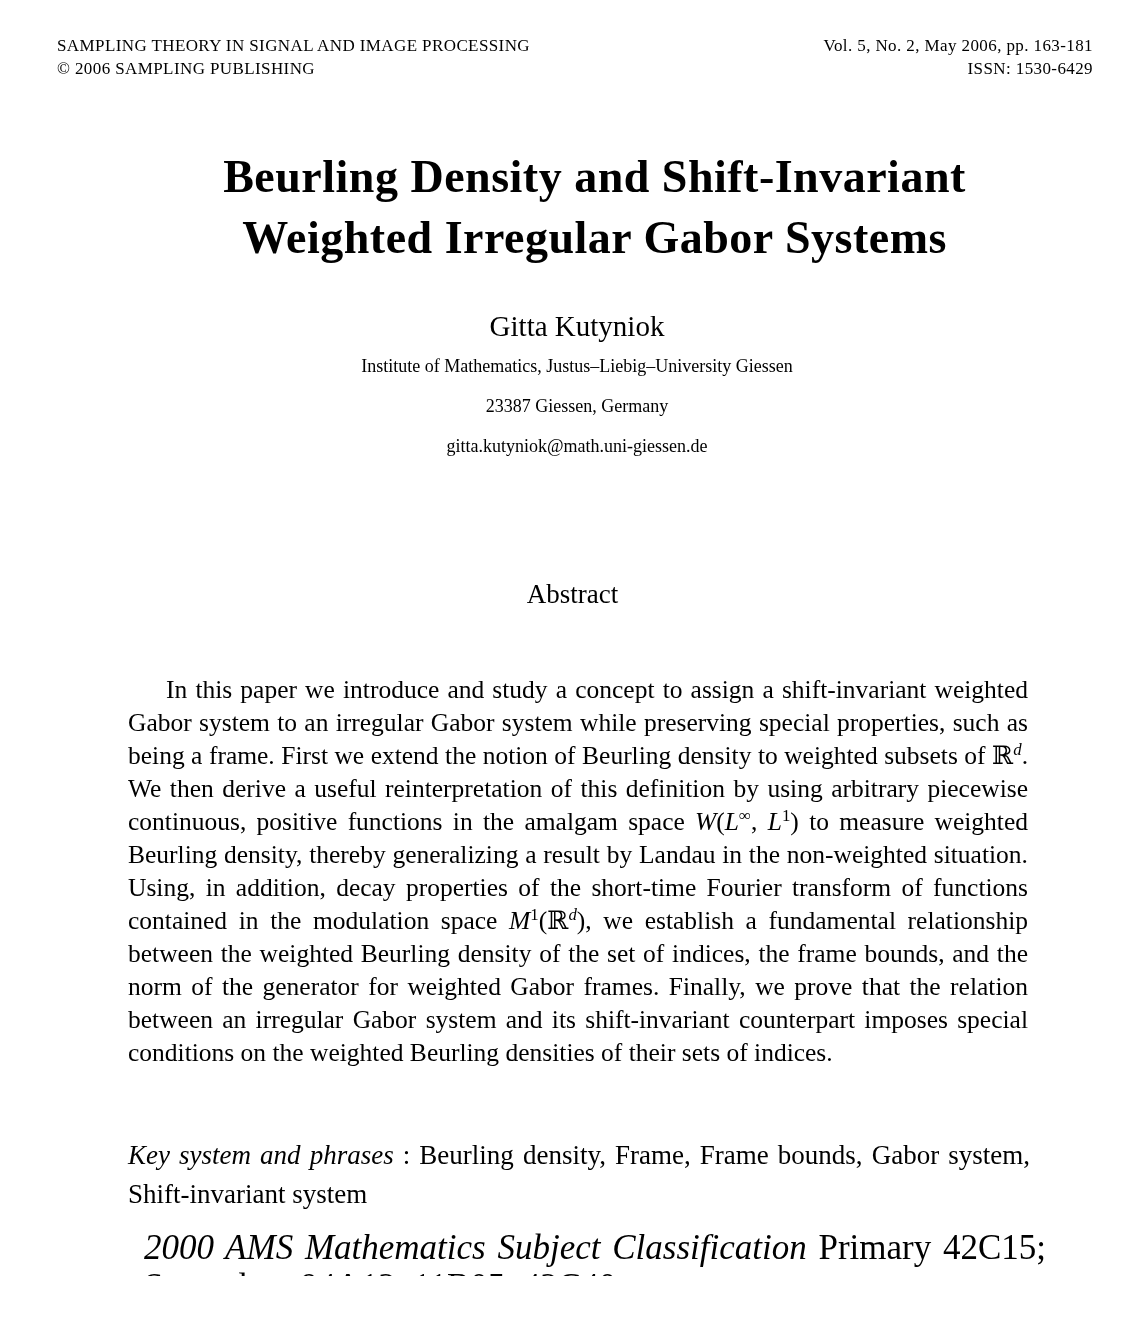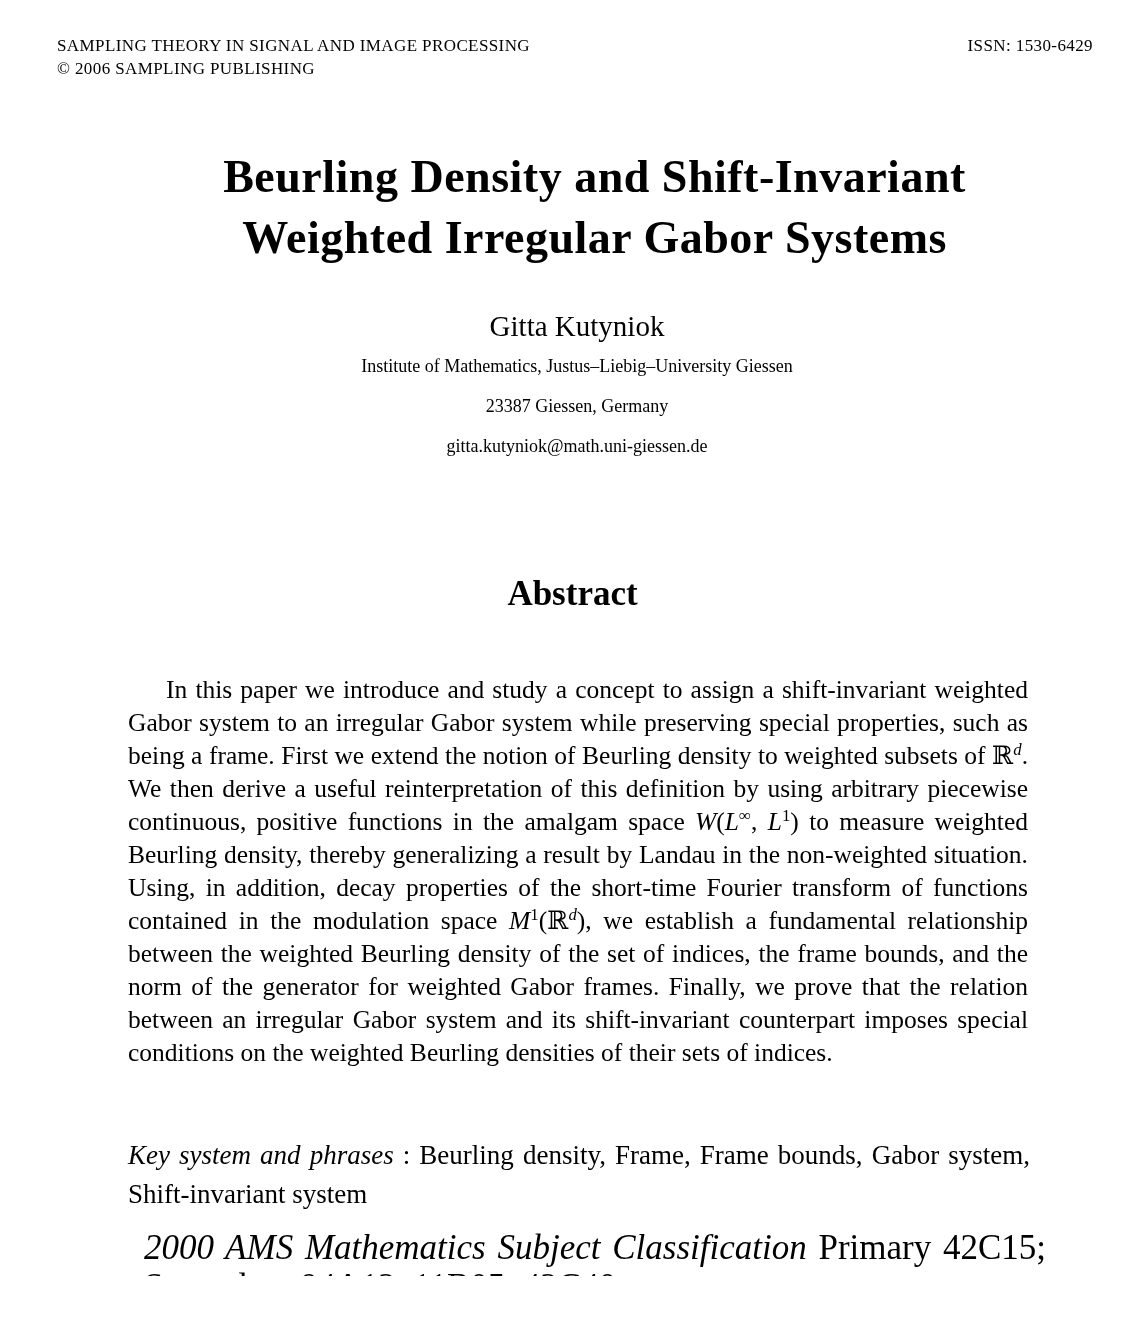--- a/index.html
+++ b/index.html
@@ -48,22 +48,22 @@
     padding-left: 9px;
   }
   .author-name  { font-size: 29px; line-height: 40px; }
   .author-line  { font-size: 18px; line-height: 40px; }
 
   
   .abstract-heading {
     position: absolute;
     top: 578px; left: 0; width: 100%;
     text-align: center;
-    font-weight: bold;
-    font-size: 35px;
+    font-weight: normal;
+    font-size: 27px;
     line-height: 32px;
   }
   .abstract-body {
     position: absolute;
     top: 627px; left: 128px; width: 900px;
     font-size: 25.5px;
     line-height: 33px;
     text-align: justify;
     text-indent: 38px;
     margin-top: 46px;
@@ -96,20 +96,21 @@
 <body>
 
 <div class="page">
 
   <div class="journal-header">
     <div class="left">
       <div>SAMPLING THEORY IN SIGNAL AND IMAGE PROCESSING</div>
       <div>© 2006 SAMPLING PUBLISHING</div>
     </div>
     <div class="right">
+      <div>Vol. 5, No. 2, May 2006, pp. 163-181</div>
       <div>ISSN: 1530-6429</div>
     </div>
   </div>
 
   <div class="paper-title">
     <div>Beurling Density and Shift-Invariant</div>
     <div>Weighted Irregular Gabor Systems</div>
   </div>
 
   <div class="author-block">

